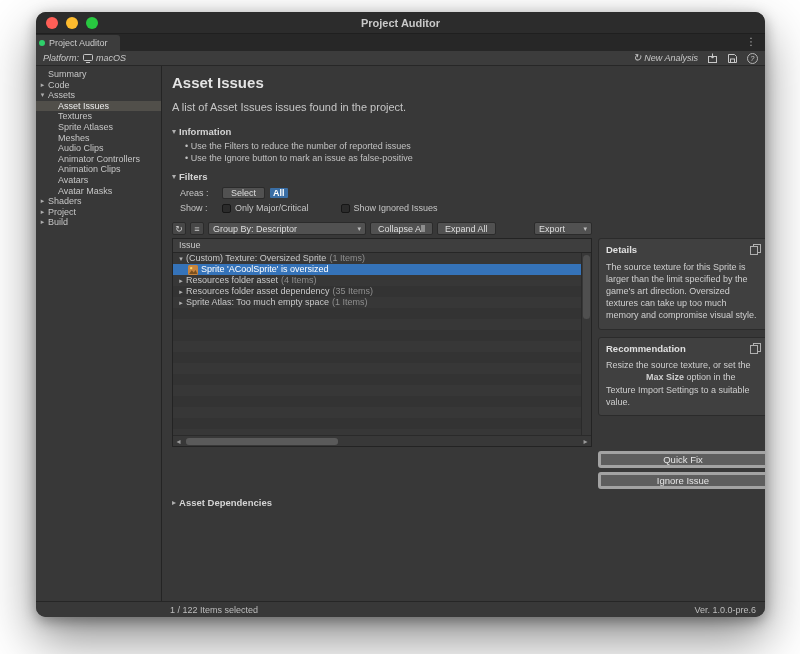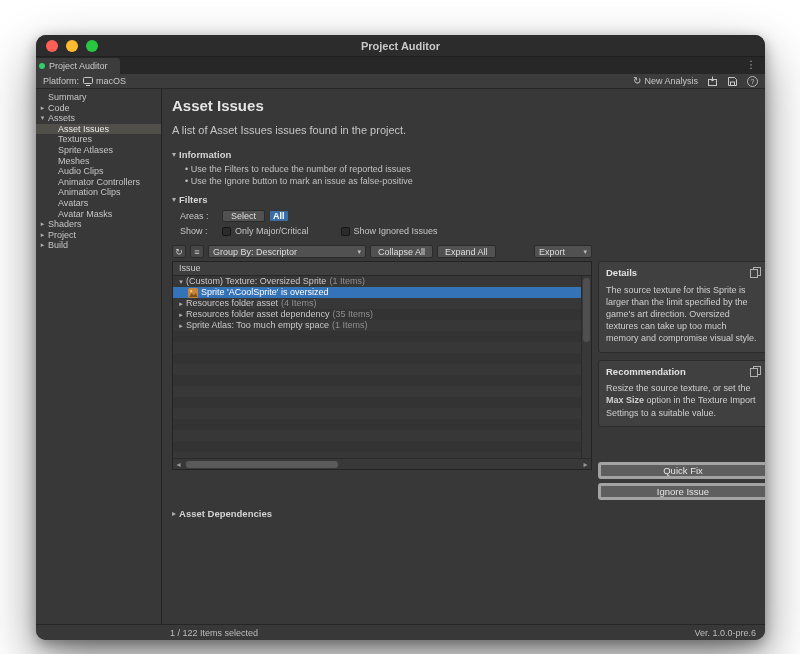--- a/index.html
+++ b/index.html
@@ -1,39 +1,39 @@
 <!DOCTYPE html>
 <html><head>
 <meta charset="utf-8">
 <style>
   * { margin:0; padding:0; box-sizing:border-box; }
   html,body { width:800px; height:654px; background:#ffffff; font-family:"Liberation Sans", sans-serif; overflow:hidden; position:relative; }
 
-  .window { position:absolute; left:36px; top:35px; width:729px; height:605px; background:#383838;
+  .window { position:absolute; left:36px; top:12px; width:729px; height:605px; background:#383838;
     border-radius:10px; overflow:hidden; display:flex; flex-direction:column;
     box-shadow:0 22px 50px rgba(0,0,0,.45), 0 4px 14px rgba(0,0,0,.35); }
 
   
   .titlebar { flex:0 0 22px; background:#2c2c2c; border-bottom:1px solid #1f1f1f; position:relative;
     display:flex; align-items:center; justify-content:center; }
   .traffic { position:absolute; left:10px; top:5px; display:flex; gap:8px; }
   .light { width:12px; height:12px; border-radius:50%; display:inline-block; }
   .light.red { background:#ff5f57; } .light.yellow { background:#febc2e; } .light.green { background:#28c840; }
   .title-text { font-size:11px; font-weight:bold; color:#c9c9c9; }
 
   
   .tabbar { flex:0 0 17px; background:#272727; display:flex; align-items:flex-end; position:relative; }
   .tab { height:16px; background:#3c3c3c; display:flex; align-items:center; gap:4px; padding:0 12px 0 3px;
     font-size:9px; color:#cacaca; border-top-right-radius:3px; }
   .tab-dot { width:6px; height:6px; border-radius:50%; background:#2fd06b; }
   .tabbar-menu { position:absolute; right:9px; top:2px; color:#b5b5b5; font-size:10px; cursor:default; }
 
   
   .toolbar { flex:0 0 15px; background:#3c3c3c; border-bottom:1px solid #272727; display:flex; align-items:center;
-    font-size:9px; color:#c8c8c8; padding:0 7px; gap:4px; }
+    font-size:9px; color:#c8c8c8; padding:0 7px; gap:4px;font-style:italic; }
   .platform-select { display:flex; align-items:center; gap:3px; }
   .tb-right { margin-left:auto; display:flex; align-items:center; gap:9px; }
   .new-analysis { display:flex; align-items:center; gap:3px; }
   .refresh-glyph { font-size:10px; line-height:10px; }
   .tb-icon { display:inline-flex; align-items:center; }
   .tb-help { width:11px; height:11px; border:1px solid #b5b5b5; border-radius:50%; font-size:7px;
     display:inline-flex; align-items:center; justify-content:center; color:#c8c8c8; }
 
   
   .body-row { flex:1; display:flex; overflow:hidden; }
@@ -99,21 +99,21 @@
   .hthumb { position:absolute; left:13px; top:2px; width:152px; height:7px; background:#5a5a5a; border-radius:3px; }
 
   
   .details-panel { width:170px; flex:0 0 170px; margin-top:17px; display:flex; flex-direction:column; }
   .help-box { background:#404040; border:1px solid #2b2b2b; border-radius:3px; padding:5px 7px 7px 7px; position:relative;
     font-size:9px; color:#cfcfcf; line-height:1.35; margin-bottom:7px; }
   .help-title { font-weight:bold; font-size:9.5px; color:#e0e0e0; margin-bottom:4px; }
   .copy-icon { position:absolute; right:6px; top:5px; width:11px; height:11px; }
   .copy-icon::after { content:""; position:absolute; right:0; top:0; width:6px; height:7px; border:1px solid #b0b0b0; }
   .copy-icon::before { content:""; position:absolute; left:0; bottom:0; width:6px; height:7px; border:1px solid #b0b0b0; background:#404040; z-index:1; }
-  .bold { font-weight:bold; }
+  .bold { font-weight:bold;margin-left:40px; }
   .panel-btn { height:17px; background:#5e5e5e; border:3px solid #a3a3a3; border-radius:3px; color:#e5e5e5;
     font-size:9.5px; width:100%; display:flex; align-items:center; justify-content:center; }
   .panel-btn.quick { margin-top:28px; }
   .panel-btn + .panel-btn { margin-top:4px; }
 
   .deps-foldout { margin-top:8px; }
 
   
   .statusbar { flex:0 0 16px; background:#383838; border-top:1px solid #262626; display:flex; align-items:center;
     font-size:9px; color:#bdbdbd; padding:0 9px 0 134px; }

